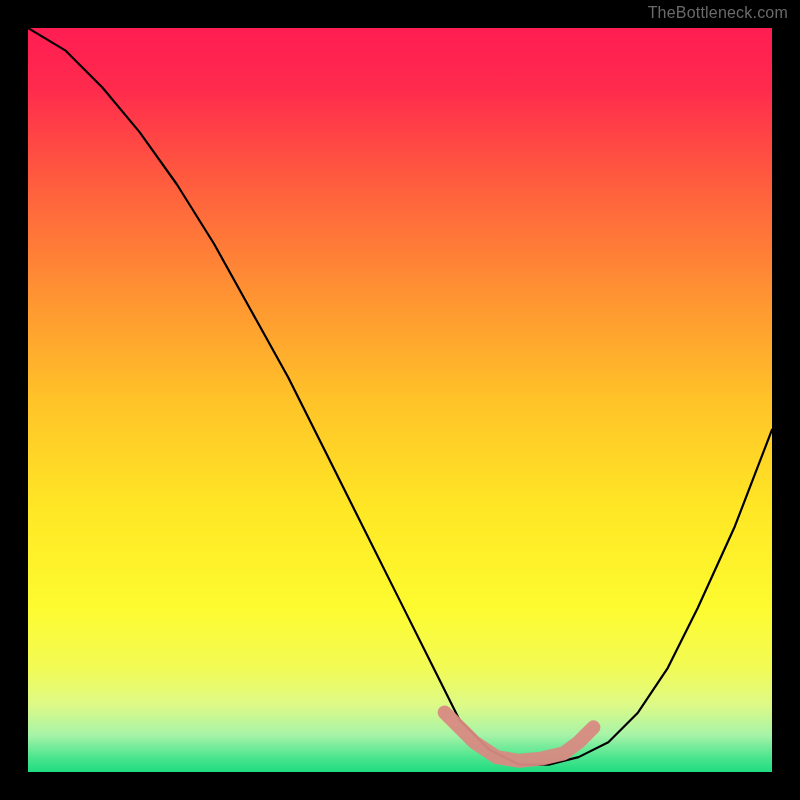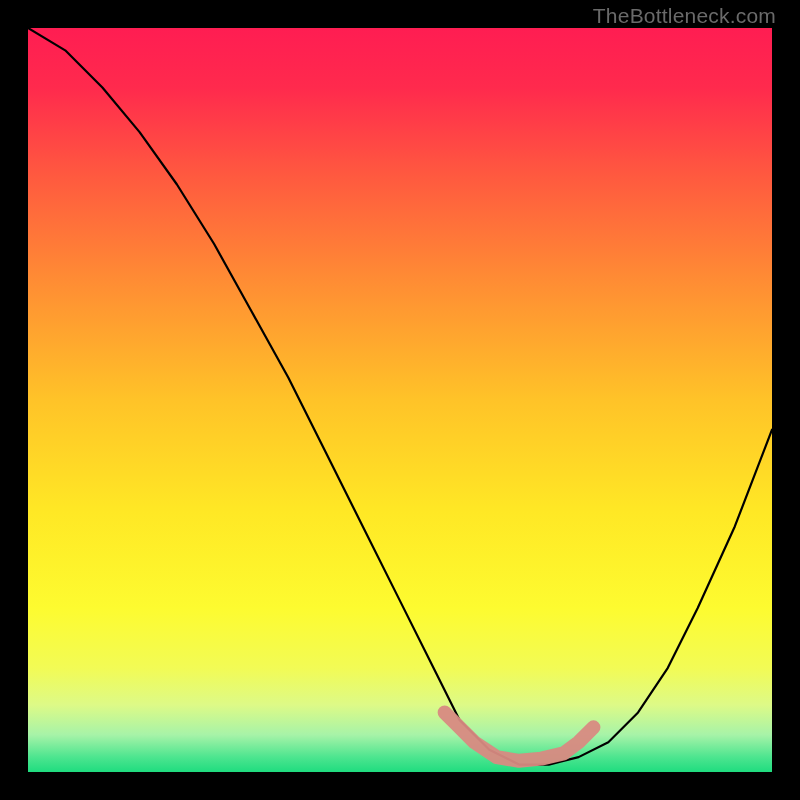--- a/index.html
+++ b/index.html
@@ -21,23 +21,23 @@
   .plot-area {
     position: absolute;
     left: 0;
     top: 0;
     width: 744px;
     height: 744px;
   }
   .watermark {
     position: absolute;
     top: 4px;
-    right: 24px;
+    right: 12px;
     color: #6a6a6a;
-    font-size: 21px;
+    font-size: 16px;
     font-weight: 400;
     letter-spacing: 0.2px;
   }
   svg { display: block; }
 </style>
 </head>
 <body>
 
 <div class="watermark">TheBottleneck.com</div>
 

